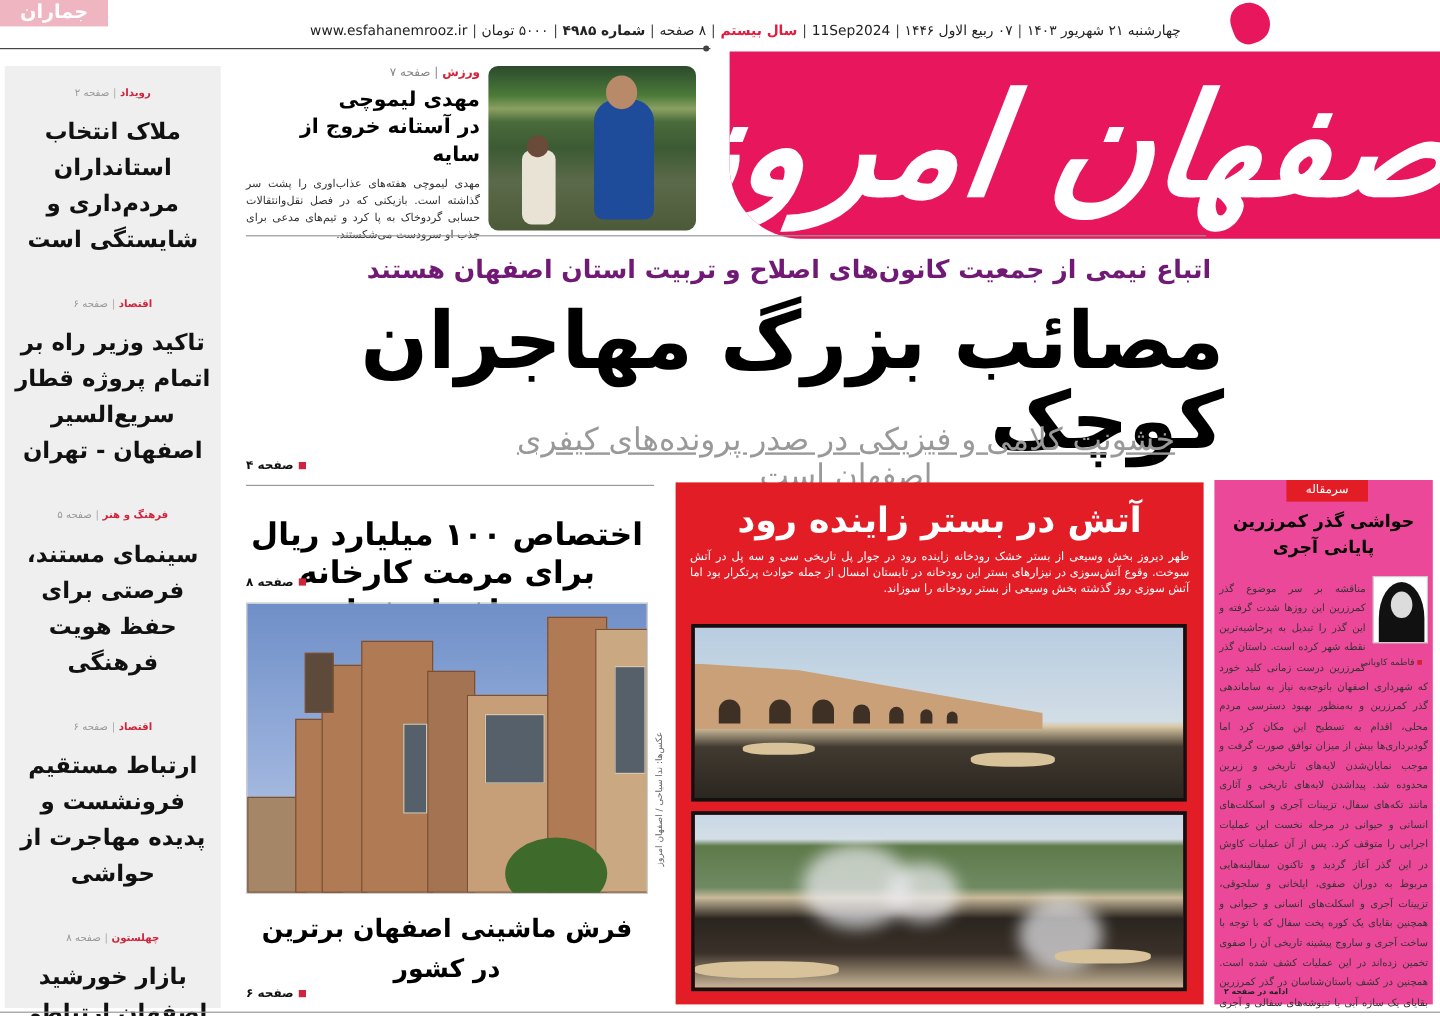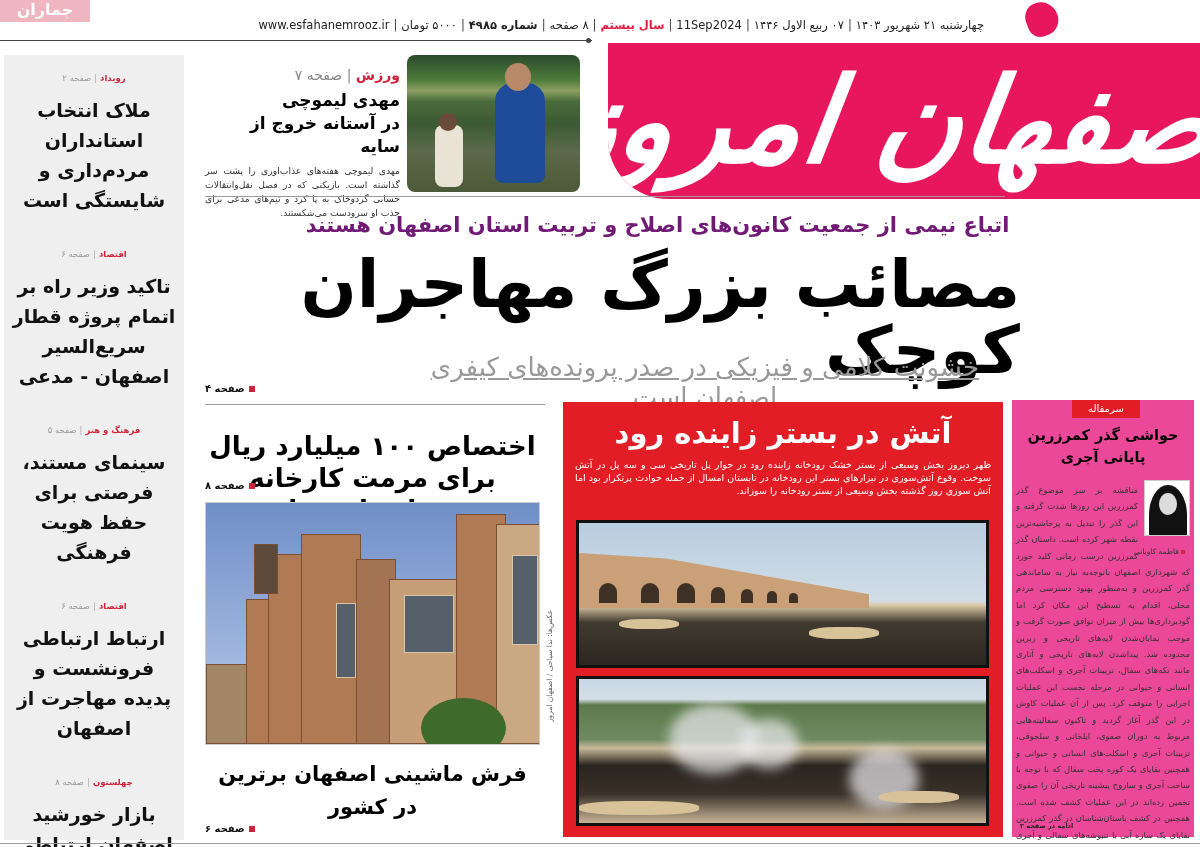--- a/index.html
+++ b/index.html
@@ -29,21 +29,21 @@
   .sb-title { font-size: 19px; font-weight: bold; line-height: 30px; color: #111; padding: 0 8px; }
 
   
   .sport { position: absolute; left: 205px; top: 55px; width: 375px; height: 140px; }
   .sport-photo { position: absolute; left: 202px; top: 0; width: 173px; height: 137px; border-radius: 8px; overflow: hidden; background: linear-gradient(180deg, #2b4a2b 0%, #4c7a3a 18%, #8ba062 26%, #4a6b3b 34%, #3c5a34 50%, #5b6a4a 70%, #4d5a3a 100%); }
   .sport-photo .player { position: absolute; left: 88px; top: 28px; width: 50px; height: 100px; background: #1e4b9a; border-radius: 18px 18px 8px 8px; }
   .sport-photo .head { position: absolute; left: 98px; top: 8px; width: 26px; height: 28px; background: #b98a6a; border-radius: 50%; }
   .sport-photo .player2 { position: absolute; left: 28px; top: 70px; width: 28px; height: 62px; background: #e8e3d4; border-radius: 8px; }
   .sport-photo .head2 { position: absolute; left: 32px; top: 58px; width: 18px; height: 18px; background: #6a4a38; border-radius: 50%; }
   .sport-text { position: absolute; right: 180px; top: 0; width: 195px; text-align: right; }
-  .sport-kicker { font-size: 14px; color: #888; margin-top: 12px; text-align: right; }
+  .sport-kicker { font-size: 10px; color: #888; margin-top: 0; text-align: right; }
   .sport-kicker .cat { color: #d0243c; font-weight: bold; }
   .sport-title { font-size: 17px; font-weight: bold; line-height: 23px; margin-top: 6px; color: #000; }
   .sport-body { font-size: 9.2px; line-height: 14px; color: #333; margin-top: 6px; text-align: justify; }
   .sport-rule { position: absolute; left: 205px; top: 196px; width: 800px; height: 1px; background: #999; }
 
   
   .overline { position: absolute; left: 300px; top: 213px; width: 715px; text-align: center; font-size: 21px; font-weight: bold; color: #701a75; }
   .headline { position: absolute; left: 205px; top: 252px; width: 815px; font-size: 66px; font-weight: bold; line-height: 1; color: #000; letter-spacing: -1px; }
   .subhead { position: absolute; left: 395px; top: 352px; width: 620px; text-align: center; font-size: 26px; color: #999; text-decoration: underline; }
   .page-ref { font-size: 10px; font-weight: bold; color: #111; }
@@ -118,29 +118,29 @@
   <span class="logo-text">اصفهان امروز</span>
 </div>
 
 <div class="sidebar">
   <div class="sb-item">
     <div class="sb-kicker"><span class="cat">رویداد</span><span class="bar">|</span><span>صفحه ۲</span></div>
     <div class="sb-title">ملاک انتخاب استانداران مردم‌داری و شایستگی است</div>
   </div>
   <div class="sb-item">
     <div class="sb-kicker"><span class="cat">اقتصاد</span><span class="bar">|</span><span>صفحه ۶</span></div>
-    <div class="sb-title">تاکید وزیر راه بر اتمام پروژه قطار سریع‌السیر اصفهان - مدعی</div>
+    <div class="sb-title">تاکید وزیر راه بر اتمام پروژه قطار سریع‌السیر اصفهان - تهران</div>
   </div>
   <div class="sb-item">
     <div class="sb-kicker"><span class="cat">فرهنگ و هنر</span><span class="bar">|</span><span>صفحه ۵</span></div>
     <div class="sb-title">سینمای مستند، فرصتی برای حفظ هویت فرهنگی</div>
   </div>
   <div class="sb-item">
     <div class="sb-kicker"><span class="cat">اقتصاد</span><span class="bar">|</span><span>صفحه ۶</span></div>
-    <div class="sb-title">ارتباط ارتباطی فرونشست و پدیده مهاجرت از اصفهان</div>
+    <div class="sb-title">ارتباط مستقیم فرونشست و پدیده مهاجرت از حواشی</div>
   </div>
   <div class="sb-item">
     <div class="sb-kicker"><span class="cat">چهلستون</span><span class="bar">|</span><span>صفحه ۸</span></div>
     <div class="sb-title">بازار خورشید اصفهان ارتباطی به گذر تاریخی کمرزرین ندارد</div>
   </div>
 
 </div>
 
 <div class="sport">
   <div class="sport-photo">

